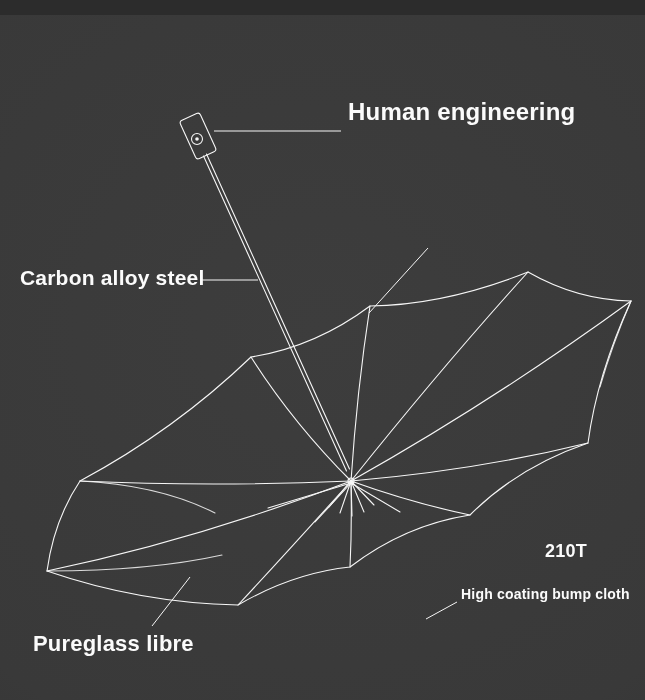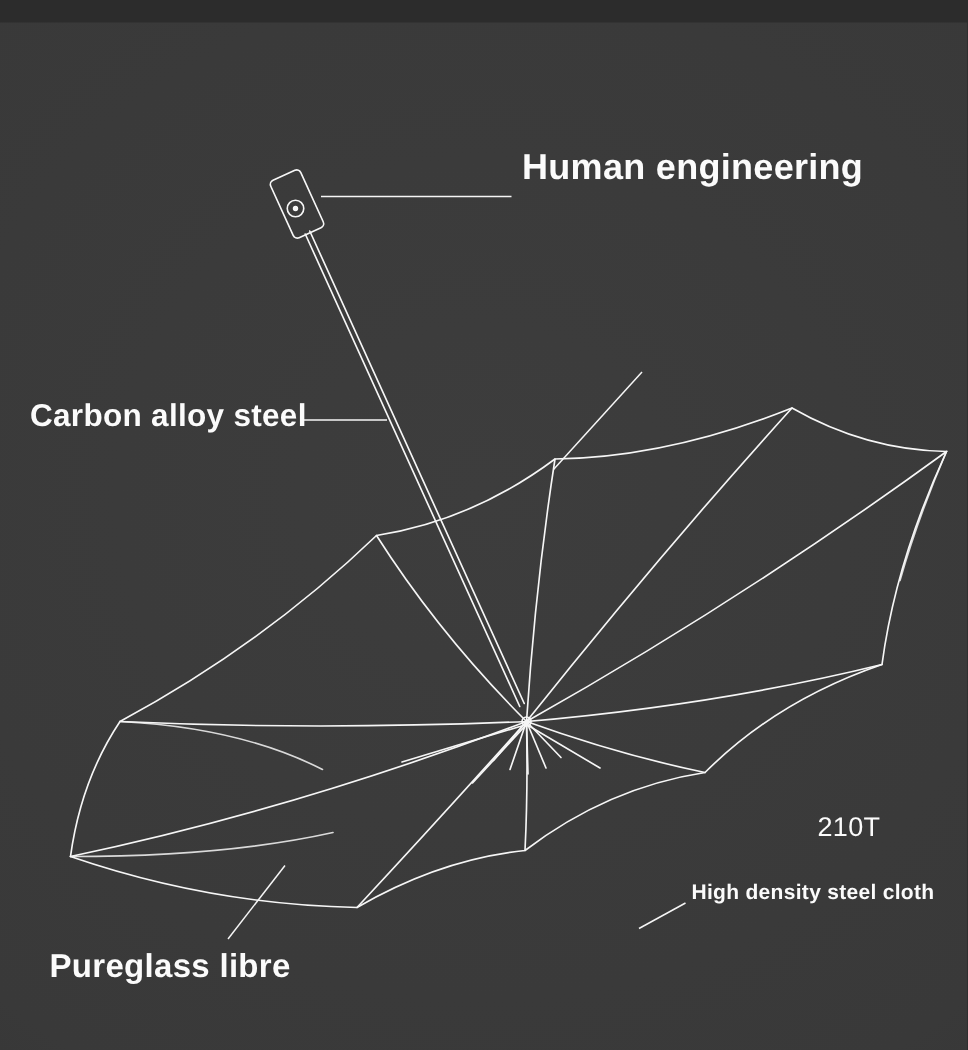--- a/index.html
+++ b/index.html
@@ -26,21 +26,21 @@
     color:var(--text,#fbfbfb);
     font-weight:700;
     white-space:nowrap;
     letter-spacing:0.2px;
     line-height:1.1;
   }
   .lbl-human{left:348px;top:84px;font-size:24px;}
   .lbl-blackgum{left:402px;top:196px;font-size:23px;}
   .lbl-carbon{left:20px;top:251px;font-size:21px;}
   .lbl-pureglass{left:33px;top:617px;font-size:22px;}
-  .lbl-210t{left:545px;top:527px;font-size:18px;font-weight:400;}
+  .lbl-210t{left:545px;top:527px;font-size:18px;font-weight:700;}
   .lbl-bumpcloth{left:461px;top:572px;font-size:14px;}
 </style>
 </head>
 <body>
 
 <div class="stage">
 
   <svg width="645" height="700" viewBox="0 0 645 700">
 
     <g class="art">
@@ -113,15 +113,15 @@
 
   <div class="label lbl-human">Human engineering</div>
 
 
   <div class="label lbl-carbon">Carbon alloy steel</div>
 
   <div class="label lbl-pureglass">Pureglass libre</div>
 
   <div class="label lbl-210t">210T</div>
 
-  <div class="label lbl-bumpcloth">High density steel cloth</div>
+  <div class="label lbl-bumpcloth">High coating bump cloth</div>
 
 </div>
 
 </body></html>

